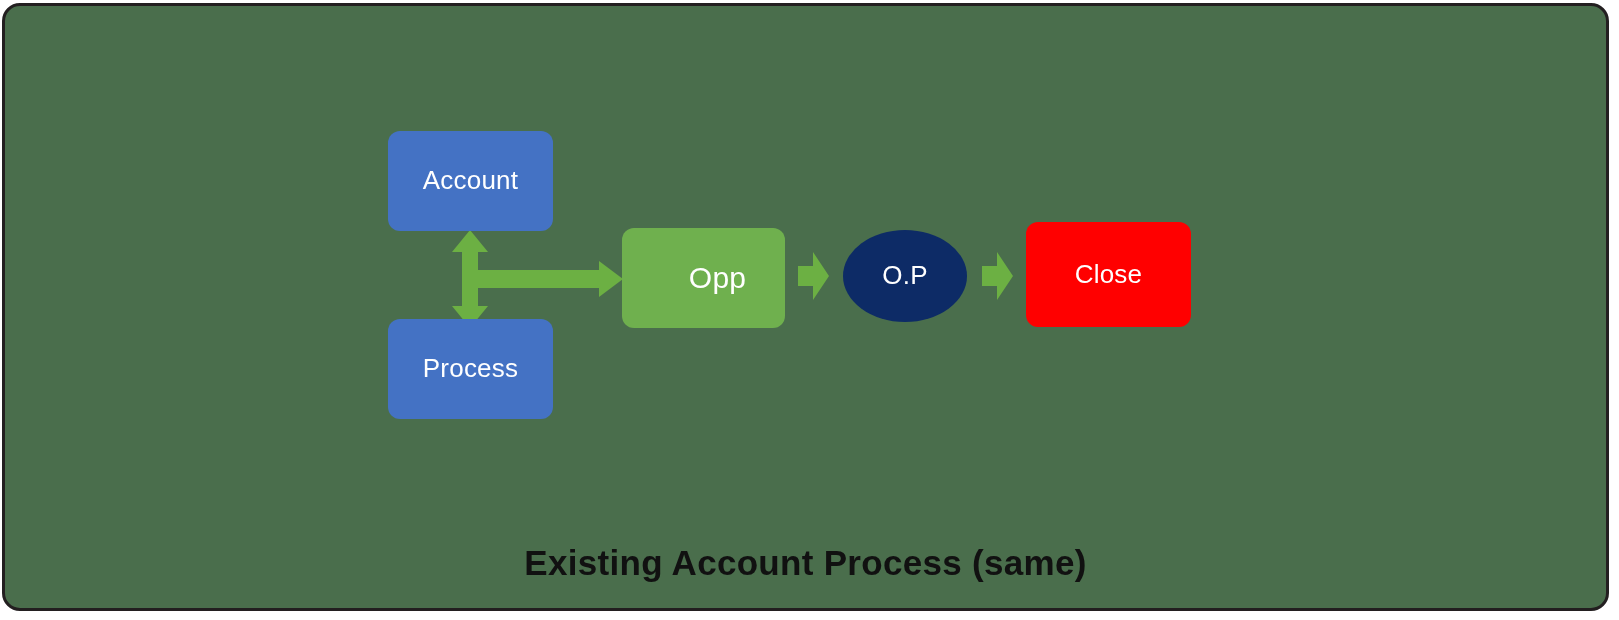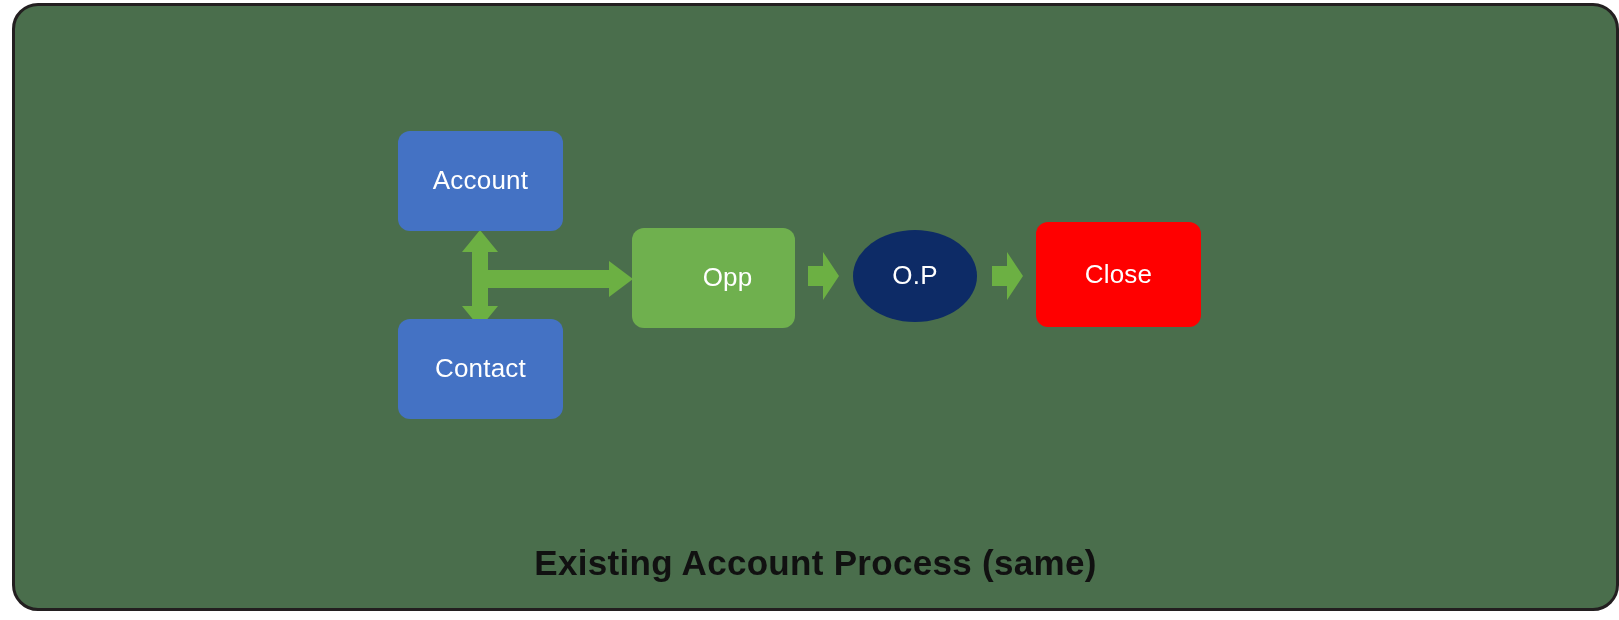--- a/index.html
+++ b/index.html
@@ -16,27 +16,27 @@
     position: relative;
     width: 1619px;
     height: 620px;
     overflow: hidden;
     background: #ffffff;
   }
 
   
   .frame {
     position: absolute;
-    left: 12px;
+    left: 2px;
     top: 3px;
     width: 1607px;
     height: 608px;
     background: #4a6e4c;
     border: 3px solid #231f20;
-    border-radius: 26px;
+    border-radius: 18px;
     box-sizing: border-box;
   }
 
   .stage {
     position: absolute;
     inset: 0;
   }
 
   
   .node {
@@ -64,21 +64,21 @@
   .ellipse {
     border-radius: 50%;
   }
 
   
   .node.box-account,
   .node.box-contact {
     font-size: 26px;
   }
   .node.box-opp {
-    font-size: 26px;
+    font-size: 30px;
     padding-left: 28px;
   }
   .node.box-op {
     font-size: 26px;
   }
   .node.box-close {
     font-size: 26px;
   }
 
   
@@ -140,21 +140,21 @@
         <svg width="32" height="48" viewBox="0 0 32 48" aria-hidden="true">
           <polygon points="0,14 15,14 15,0 31,24 15,48 15,34 0,34" fill="#6cb043"></polygon>
         </svg>
       </div>
 
       <div class="node rect box-account" style="left:383px; top:125px; width:165px; height:100px; background:#4472c4;">
         <span class="node-label">Account</span>
       </div>
 
       <div class="node rect box-contact" style="left:383px; top:313px; width:165px; height:100px; background:#4472c4;">
-        <span class="node-label">Contact</span>
+        <span class="node-label">Process</span>
       </div>
 
       <div class="node rect box-opp" style="left:617px; top:222px; width:163px; height:100px; background:#6fb04e;">
         <span class="node-label">Opp</span>
       </div>
 
       <div class="node rect box-close" style="left:1021px; top:216px; width:165px; height:105px; background:#ff0000;">
         <span class="node-label">Close</span>
       </div>
 

